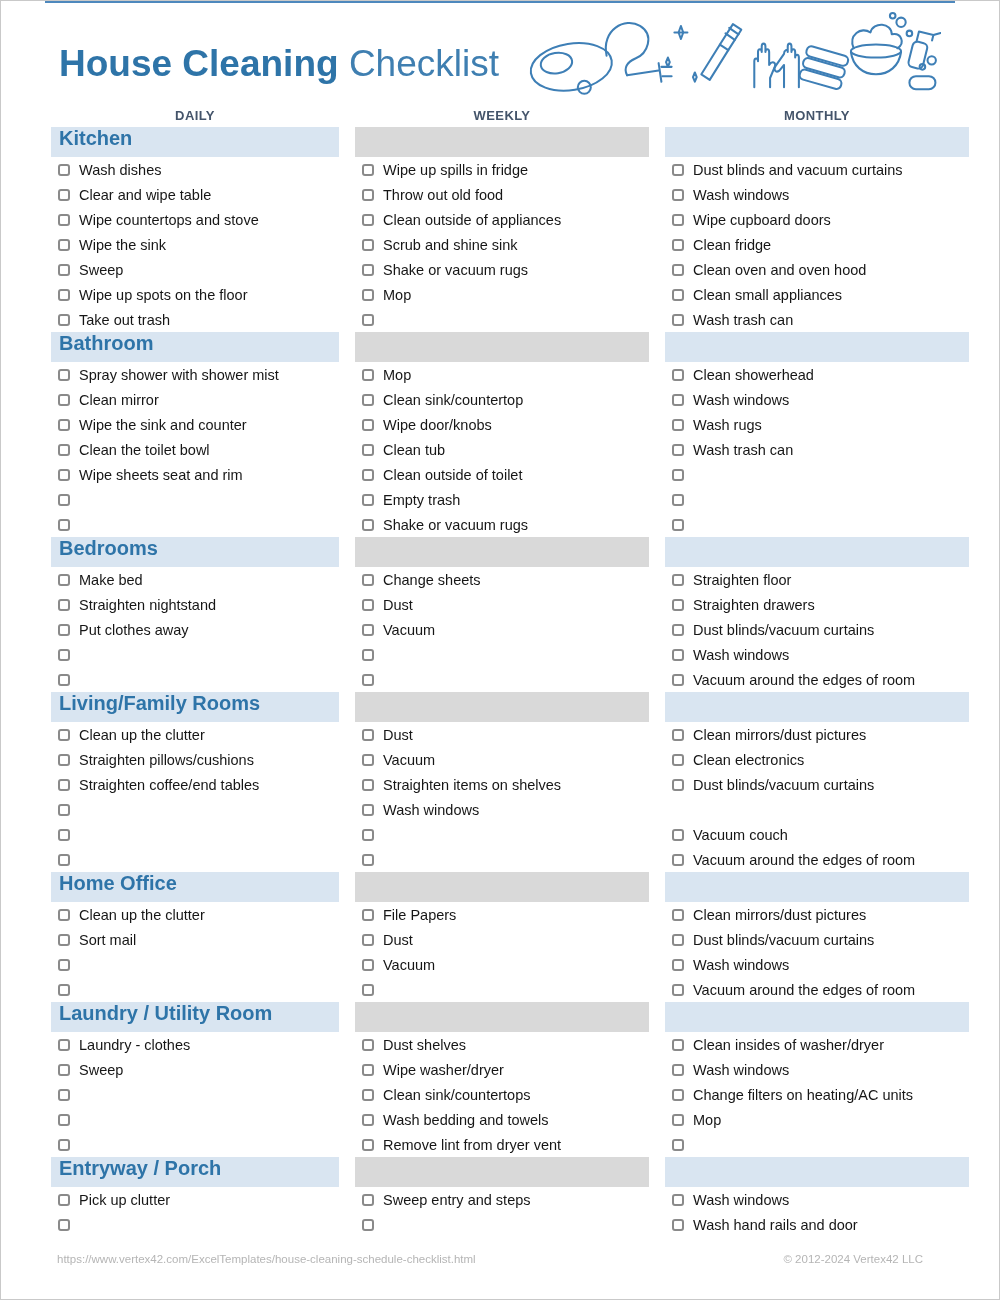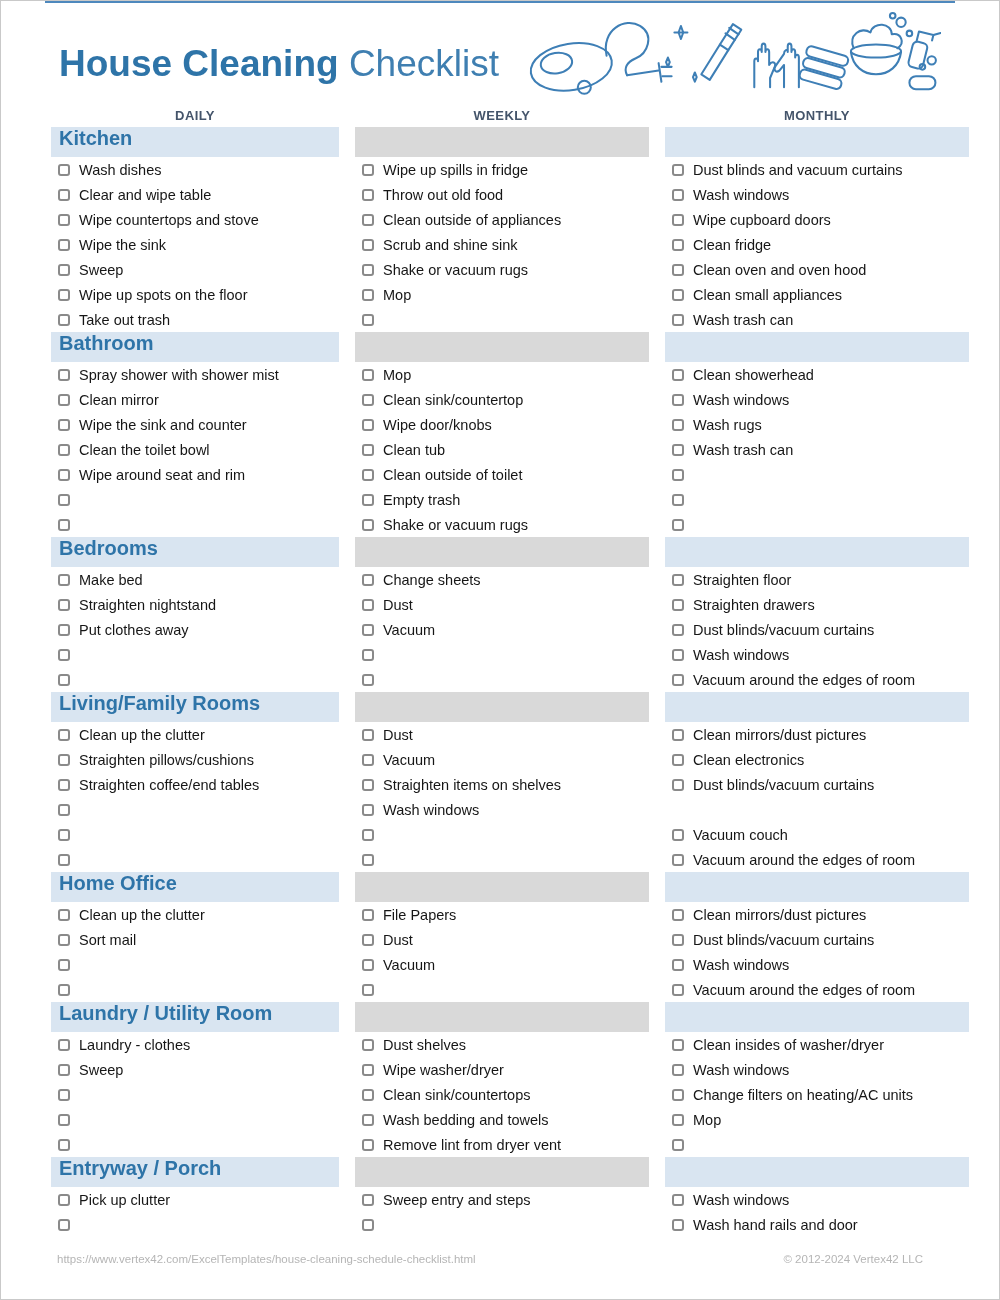--- a/index.html
+++ b/index.html
@@ -292,21 +292,21 @@
             <span class="label">Clean tub</span>
           </div>
           <div class="cell">
             <span class="checkbox"></span>
             <span class="label">Wash trash can</span>
           </div>
         </div>
         <div class="grid3 row">
           <div class="cell">
             <span class="checkbox"></span>
-            <span class="label">Wipe around seat and rim</span>
+            <span class="label">Wipe sheets seat and rim</span>
           </div>
           <div class="cell">
             <span class="checkbox"></span>
             <span class="label">Clean outside of toilet</span>
           </div>
           <div class="cell">
             <span class="checkbox"></span>
           </div>
         </div>
         <div class="grid3 row">

